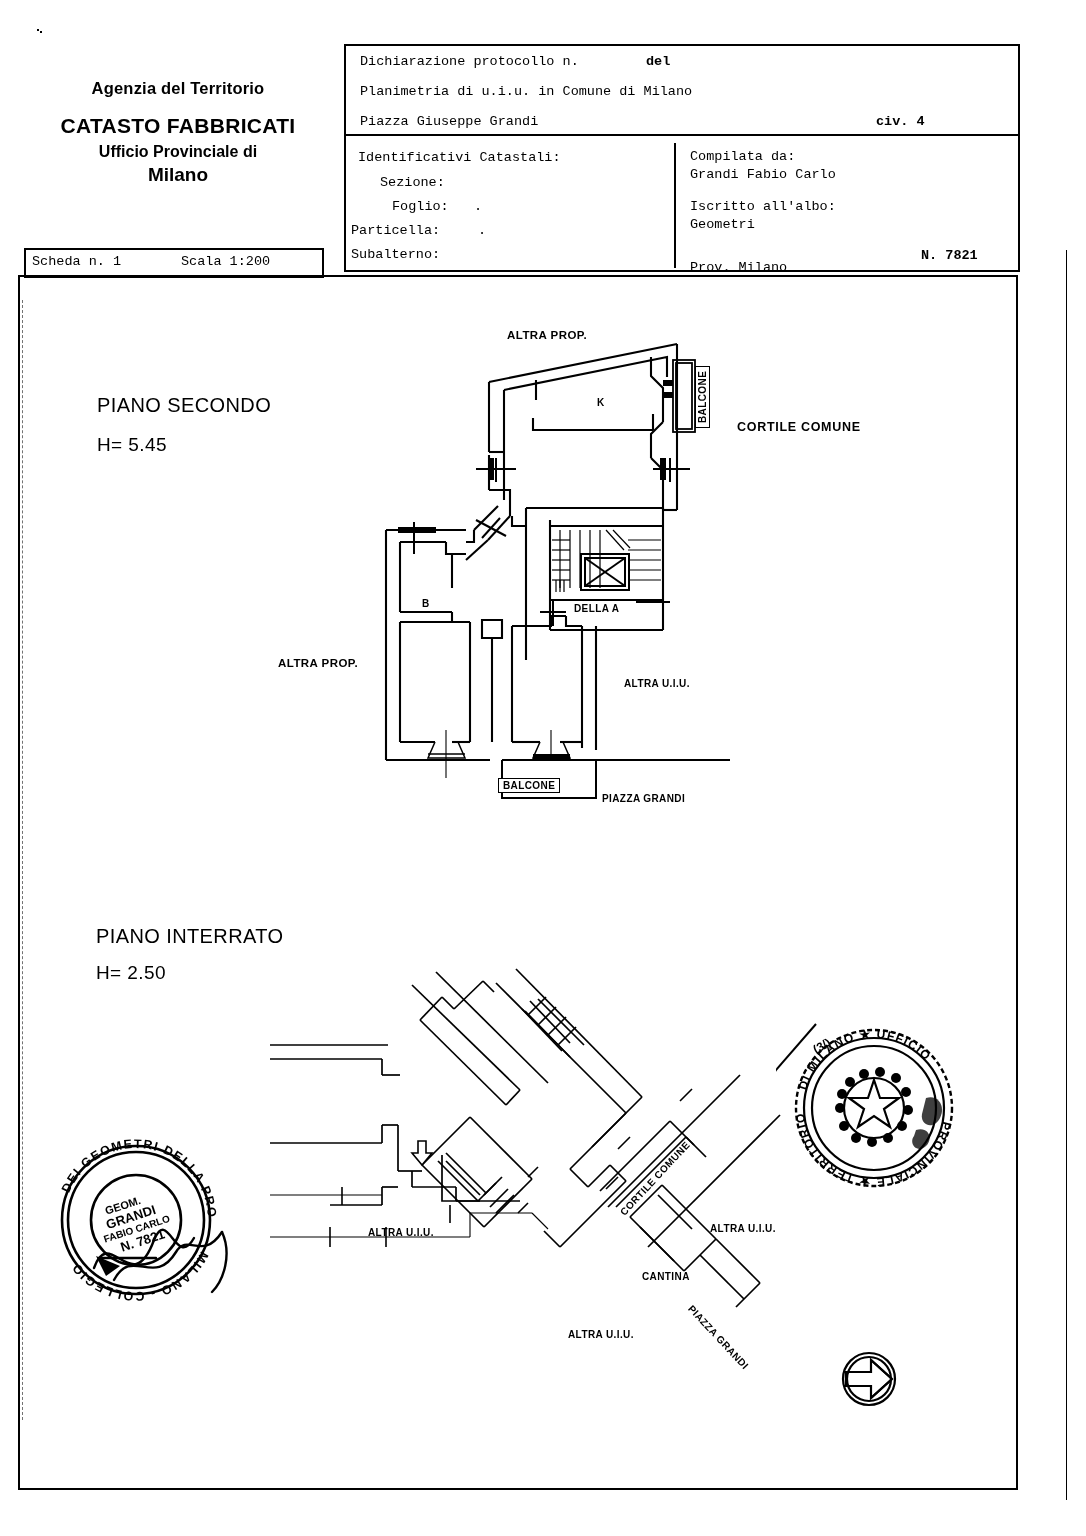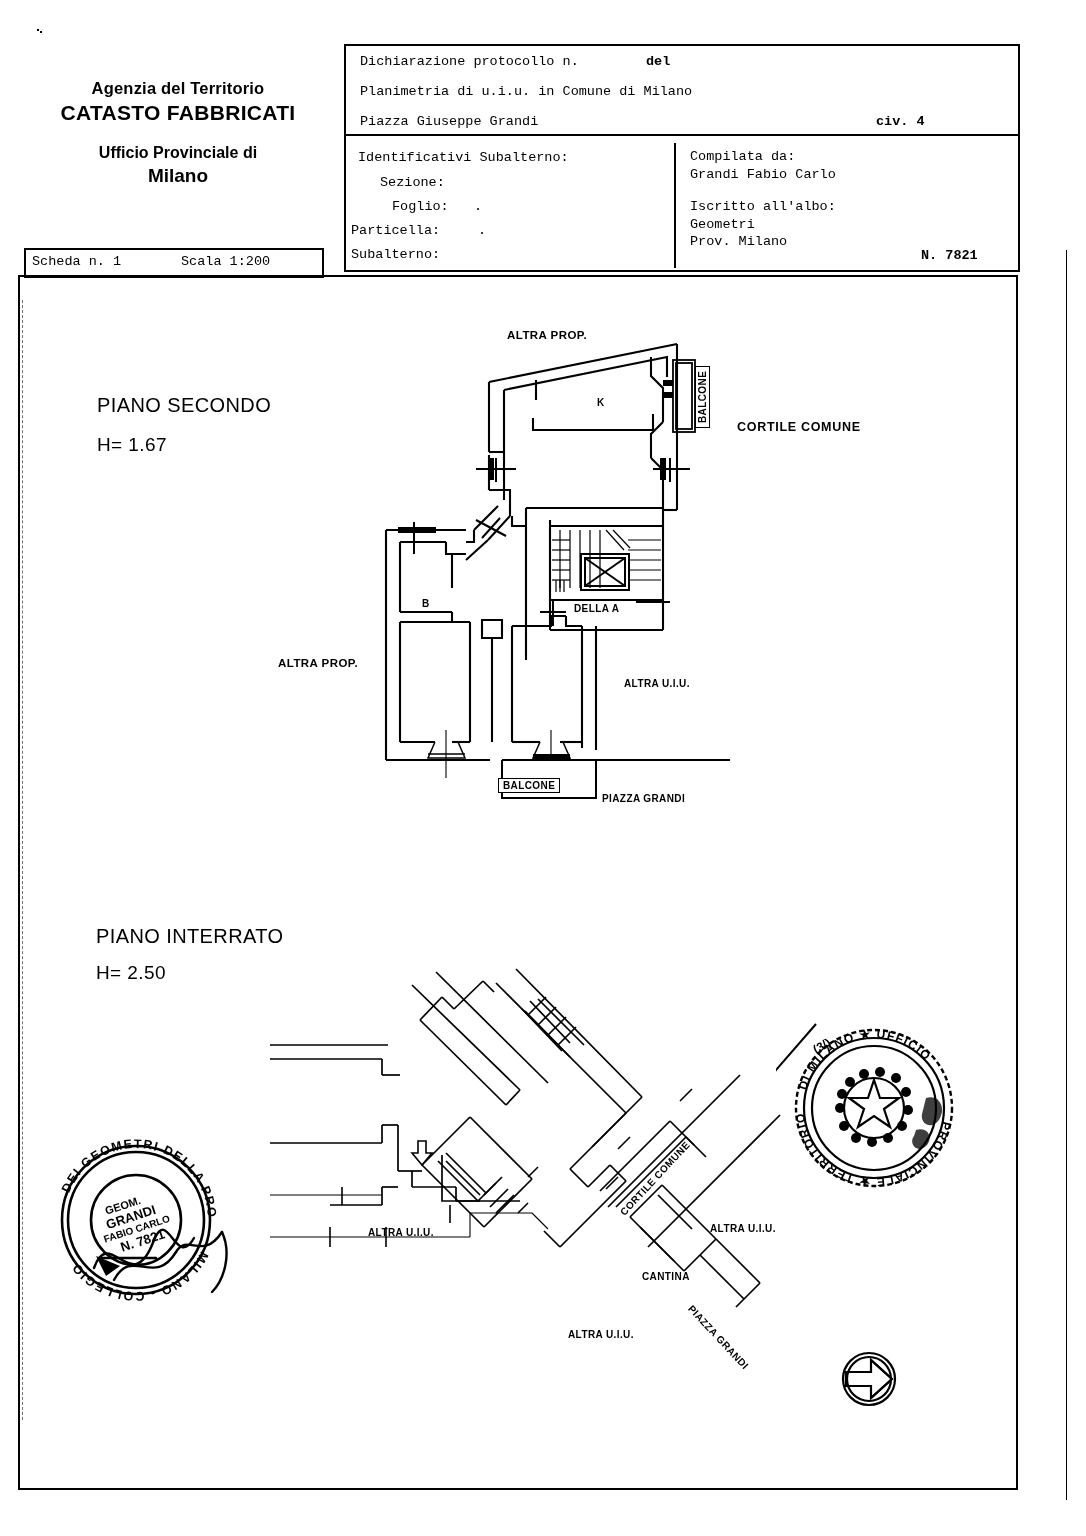--- a/index.html
+++ b/index.html
@@ -15,22 +15,22 @@
   
   .speckle{left:36px;top:28px;width:7px;height:7px;
     background:
       radial-gradient(circle at 2px 2px,#000 1.1px,transparent 1.3px),
       radial-gradient(circle at 5px 4px,#000 1.1px,transparent 1.3px);
   }
 
   
   .agency{left:28px;top:78px;width:300px;text-align:center;line-height:1.28;}
   .agency .l1{font-size:16.5px;font-weight:bold;letter-spacing:.2px;}
-  .agency .l2{font-size:21px;font-weight:bold;letter-spacing:.3px;margin-top:1px;}
-  .agency .l3{font-size:16px;font-weight:bold;margin-top:16px;}
+  .agency .l2{font-size:21px;font-weight:bold;letter-spacing:.3px;margin-top:14px;}
+  .agency .l3{font-size:16px;font-weight:bold;margin-top:2px;}
   .agency .l4{font-size:19px;font-weight:bold;margin-top:1px;}
 
   
   .scheda{left:24px;top:248px;width:296px;height:26px;border:2px solid #000;
     font-family:"Liberation Mono", monospace;font-size:13.5px;}
   .scheda .s1{position:absolute;left:6px;top:4px;}
   .scheda .s2{position:absolute;left:155px;top:4px;}
 
   
   .hdr{left:344px;top:44px;width:672px;height:224px;border:2px solid #000;
@@ -52,21 +52,21 @@
   .cellL .c2{left:34px;top:32px;}
   .cellL .c3{left:46px;top:56px;}
   .cellL .c3d{left:128px;top:56px;}
   .cellL .c4{left:5px;top:80px;}
   .cellL .c4d{left:132px;top:80px;}
   .cellL .c5{left:5px;top:104px;}
   .cellR .d1{left:14px;top:6px;}
   .cellR .d2{left:14px;top:24px;}
   .cellR .d3{left:14px;top:56px;}
   .cellR .d4{left:14px;top:74px;}
-  .cellR .d5{left:14px;top:91px;}
+  .cellR .d5{left:14px;top:117px;}
   .cellR .d6{left:245px;top:105px;font-weight:bold;}
 
   
   .frame{left:18px;top:275px;width:1000px;height:1215px;border:2px solid #000;box-sizing:border-box;}
   .frame-outer-r{left:1066px;top:250px;width:0;height:1250px;border-left:1px solid #000;}
   .dashline{left:22px;top:300px;width:0;height:1120px;
     border-left:1px dashed #000;opacity:.55;}
 
   
   .ftitle{font-size:20px;letter-spacing:.4px;}
@@ -105,21 +105,21 @@
   <div class="abs hdr">
     <div class="rowA">
       <span class="lineA la1">Dichiarazione protocollo n.</span>
       <span class="lineA la1b">del</span>
       <span class="lineA la2">Planimetria di u.i.u. in Comune di Milano</span>
       <span class="lineA la3">Piazza Giuseppe Grandi</span>
       <span class="lineA la3b">civ. 4</span>
     </div>
 
     <div class="cellL">
-      <span class="t c1">Identificativi Subalterno:</span>
+      <span class="t c1">Identificativi Catastali:</span>
       <span class="t c2">Sezione:</span>
       <span class="t c3">Foglio:</span>
       <span class="t c3d">.</span>
       <span class="t c4">Particella:</span>
       <span class="t c4d">.</span>
       <span class="t c5">Subalterno:</span>
     </div>
 
     <div class="cellR">
       <span class="t d1">Compilata da:</span>
@@ -129,21 +129,21 @@
       <span class="t d5">Prov. Milano</span>
       <span class="t d6">N.  7821</span>
     </div>
   </div>
 
   <div class="abs frame"></div>
   <div class="abs frame-outer-r"></div>
   <div class="abs dashline"></div>
 
   <div class="abs ftitle" style="left:97px;top:394px;">PIANO SECONDO</div>
-  <div class="abs fh" style="left:97px;top:434px;">H= 1.67</div>
+  <div class="abs fh" style="left:97px;top:434px;">H= 5.45</div>
 
   <div class="plan" style="left:370px;top:330px;">
     <svg width="360" height="480" viewBox="0 0 360 480">
       <g fill="none" stroke="#000" stroke-width="2.1" stroke-linejoin="miter">
 
         <path d="M119 52 L307 14"></path>
         <path d="M119 52 L119 122"></path>
         <path d="M307 14 L307 180"></path>
 
         <path d="M134 60 L297 27 L297 47"></path>

